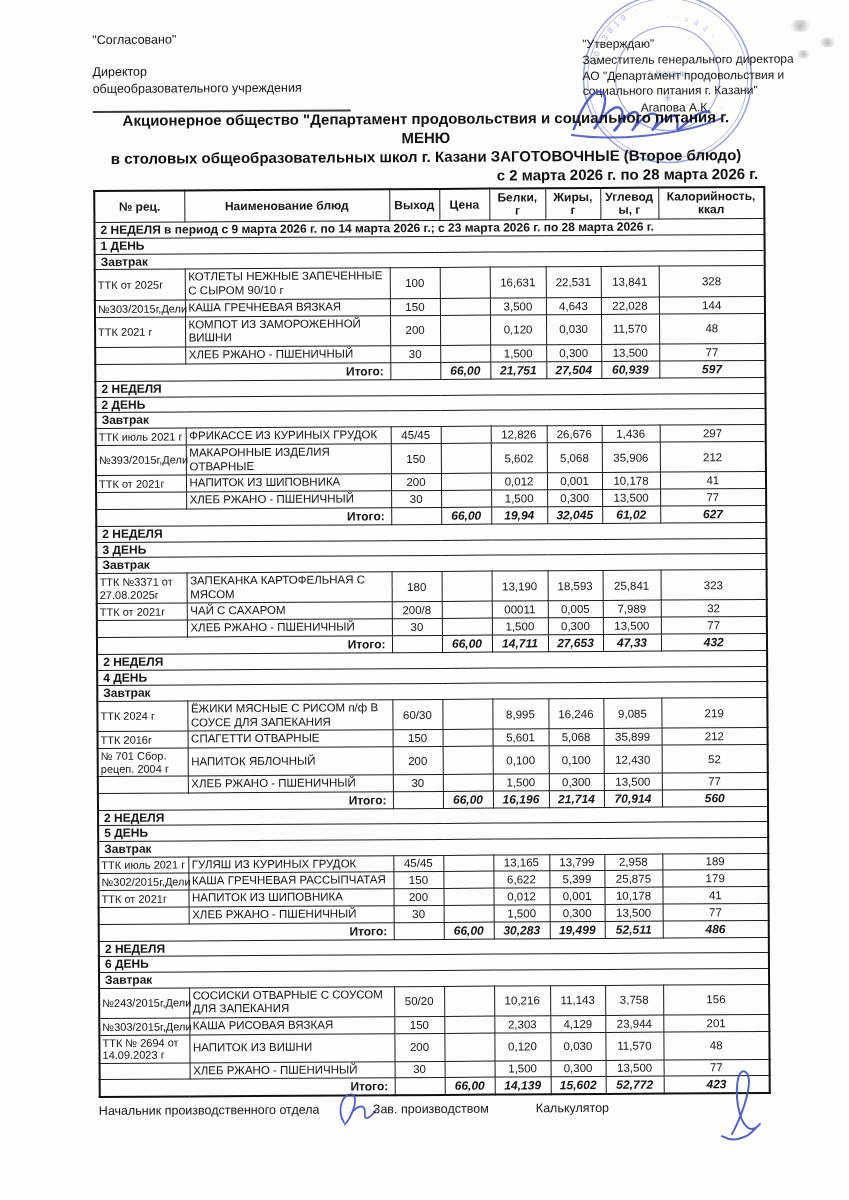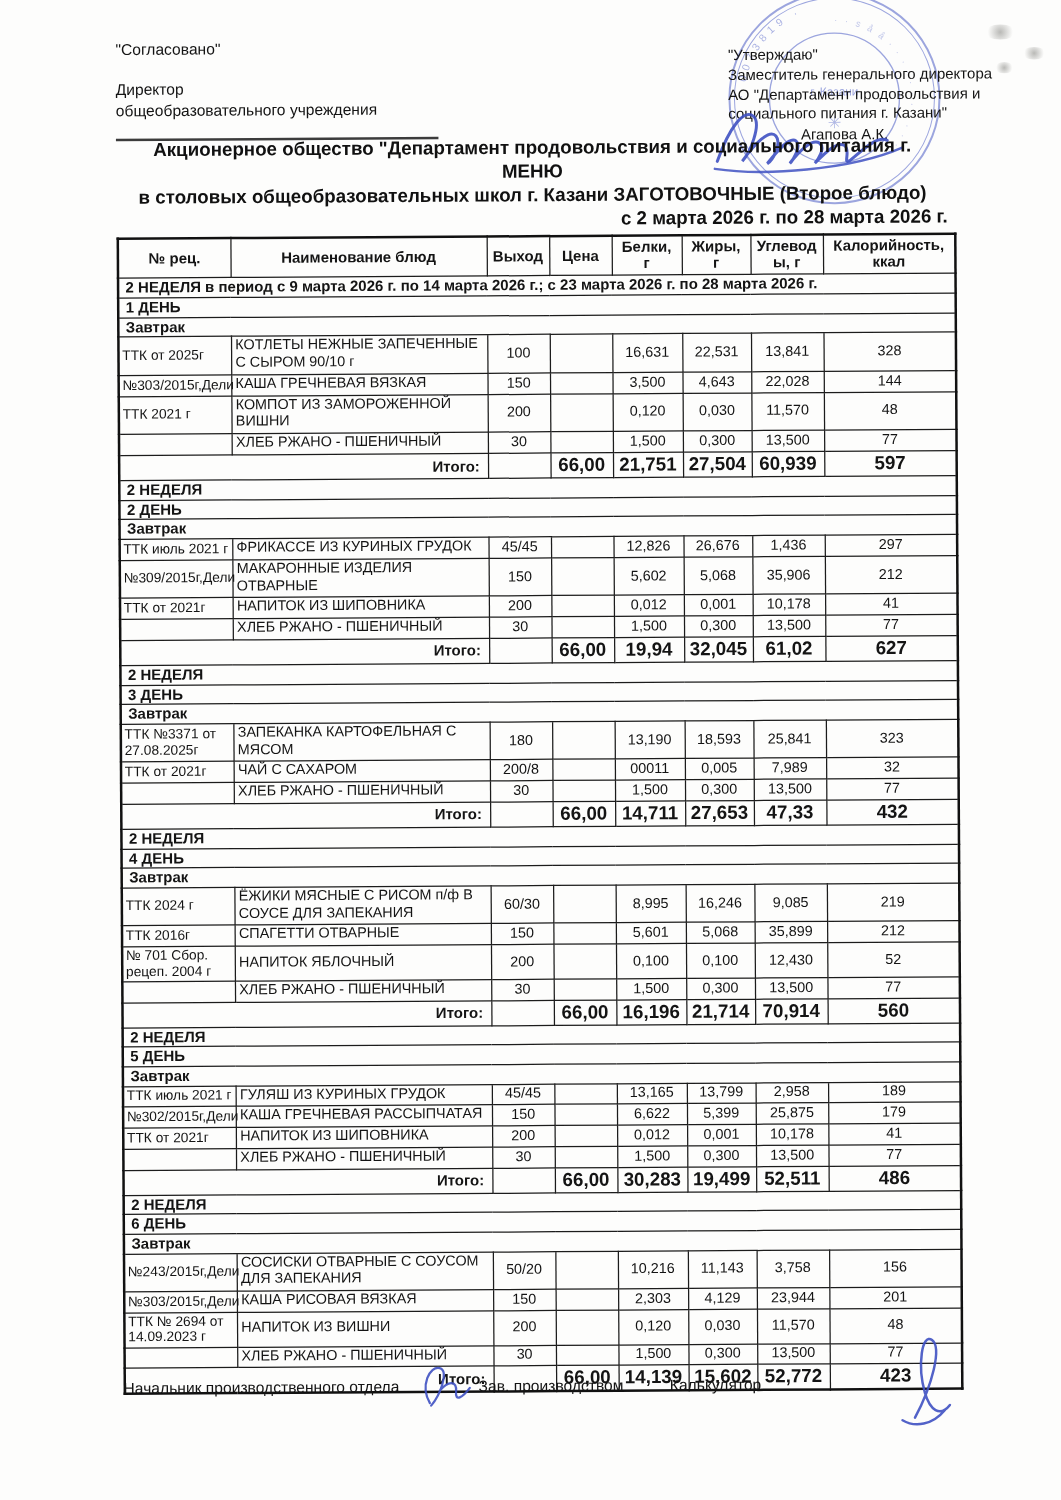--- a/index.html
+++ b/index.html
@@ -42,21 +42,21 @@
   table.menu th{
     font-size:12px;font-weight:bold;text-align:center;
     white-space:pre-line;line-height:1.1;padding:2px 1px;
   }
   td.rec{font-size:11px;line-height:1.12;padding:1px 2px;}
   td.dish{font-size:11.5px;line-height:1.2;padding:1px 3px;}
   td.num{font-size:11.5px;text-align:center;padding:1px 2px;}
   tr.section td{font-weight:bold;font-size:12px;line-height:1.22;padding:0 5px;}
   tr.total td{font-weight:bold;font-size:12px;padding:1px 3px;}
   tr.total td.tlabel{text-align:right;padding-right:6px;}
-  tr.total td.num{font-size:15px;}
+  tr.total td.num{font-size:12px;font-style:italic;}
 
   
   .footer-label{font-size:12.5px;top:1102px;}
   .sigsvg{pointer-events:none;}
 </style>
 </head>
 <body>
 
 <div id="scan">
 
@@ -208,21 +208,21 @@
     <td class="rec">ТТК июль 2021 г</td>
     <td class="dish">ФРИКАССЕ ИЗ КУРИНЫХ ГРУДОК</td>
     <td class="num">45/45</td>
     <td class="num"></td>
     <td class="num">12,826</td>
     <td class="num">26,676</td>
     <td class="num">1,436</td>
     <td class="num">297</td>
   </tr>
         <tr>
-    <td class="rec">№309/2015г,Дели</td>
+    <td class="rec">№393/2015г,Дели</td>
     <td class="dish">МАКАРОННЫЕ ИЗДЕЛИЯ ОТВАРНЫЕ</td>
     <td class="num">150</td>
     <td class="num"></td>
     <td class="num">5,602</td>
     <td class="num">5,068</td>
     <td class="num">35,906</td>
     <td class="num">212</td>
   </tr>
         <tr>
     <td class="rec">ТТК от 2021г</td>
@@ -475,19 +475,19 @@
     <td class="num">52,772</td>
     <td class="num">423</td>
   </tr>
       </tbody>
   </table>
 
   <div class="abs footer-label" style="left:95px;">Начальник производственного отдела</div>
   <svg class="abs sigsvg" style="left:328px;top:1086px;width:50px;height:44px;" viewBox="0 0 50 44">
     <path d="M12,36 C4,22 12,6 20,8 C28,10 20,30 13,38 M20,26 C27,18 34,18 33,27 C32,35 38,32 44,24" fill="none" stroke="#3f51c2" stroke-width="1.8" stroke-linecap="round" opacity="0.9"></path>
   </svg>
-  <div class="abs footer-label" style="left:379px;">Зав. производством</div>
+  <div class="abs footer-label" style="left:369px;">Зав. производством</div>
   <div class="abs footer-label" style="left:532px;">Калькулятор</div>
   <svg class="abs sigsvg" style="left:710px;top:1066px;width:60px;height:80px;" viewBox="0 0 60 80">
     <path d="M18,70 C32,44 40,14 32,8 C24,2 20,28 26,50 C30,64 38,70 46,60 M8,72 C18,78 32,76 42,64" fill="none" stroke="#3f51c2" stroke-width="2" stroke-linecap="round" opacity="0.9"></path>
   </svg>
 
 </div>
 
 </body></html>

